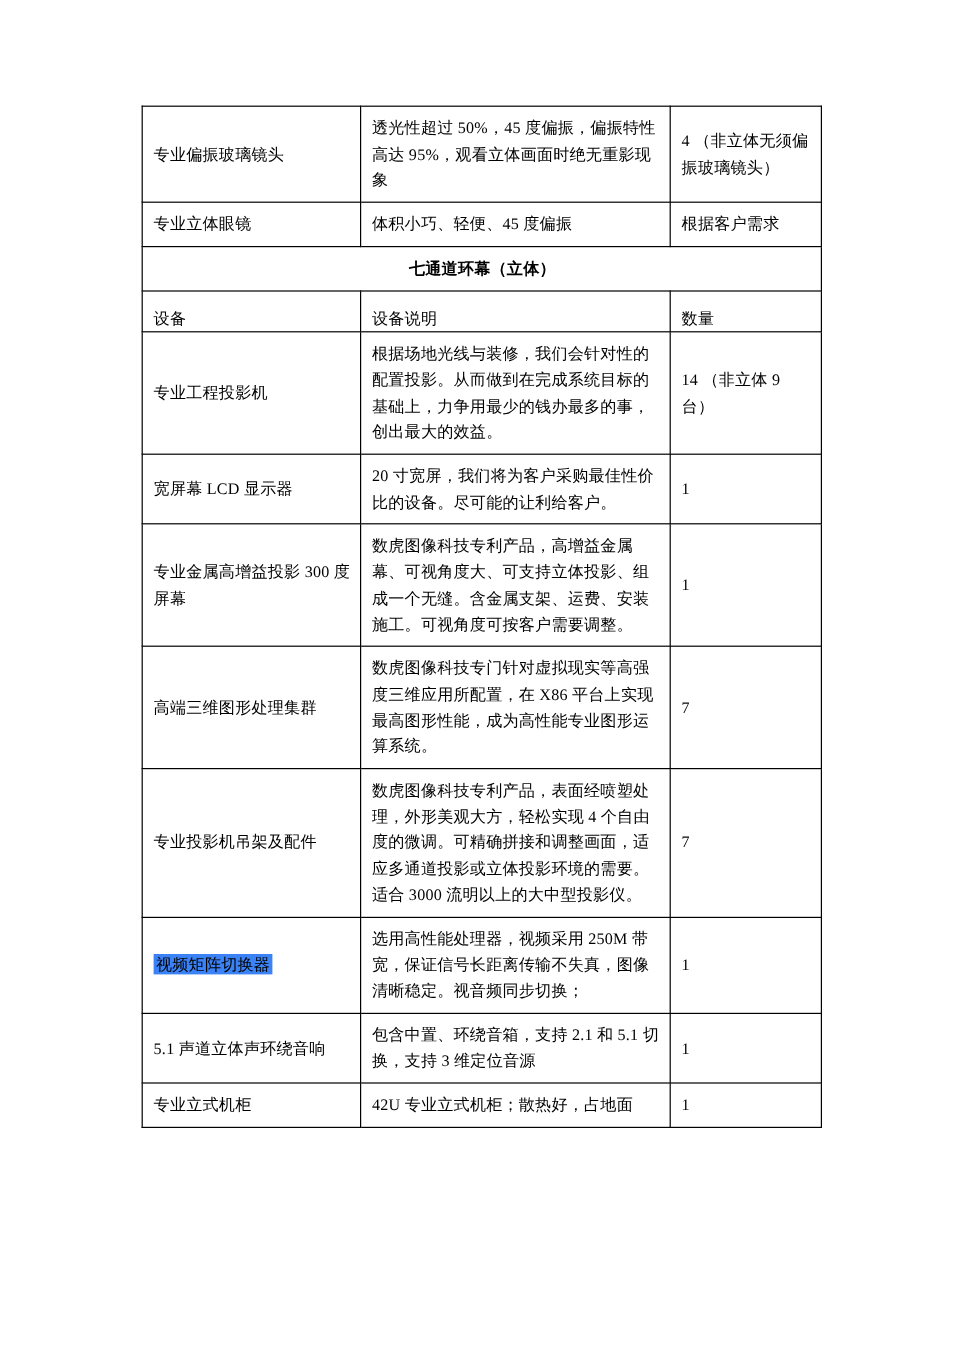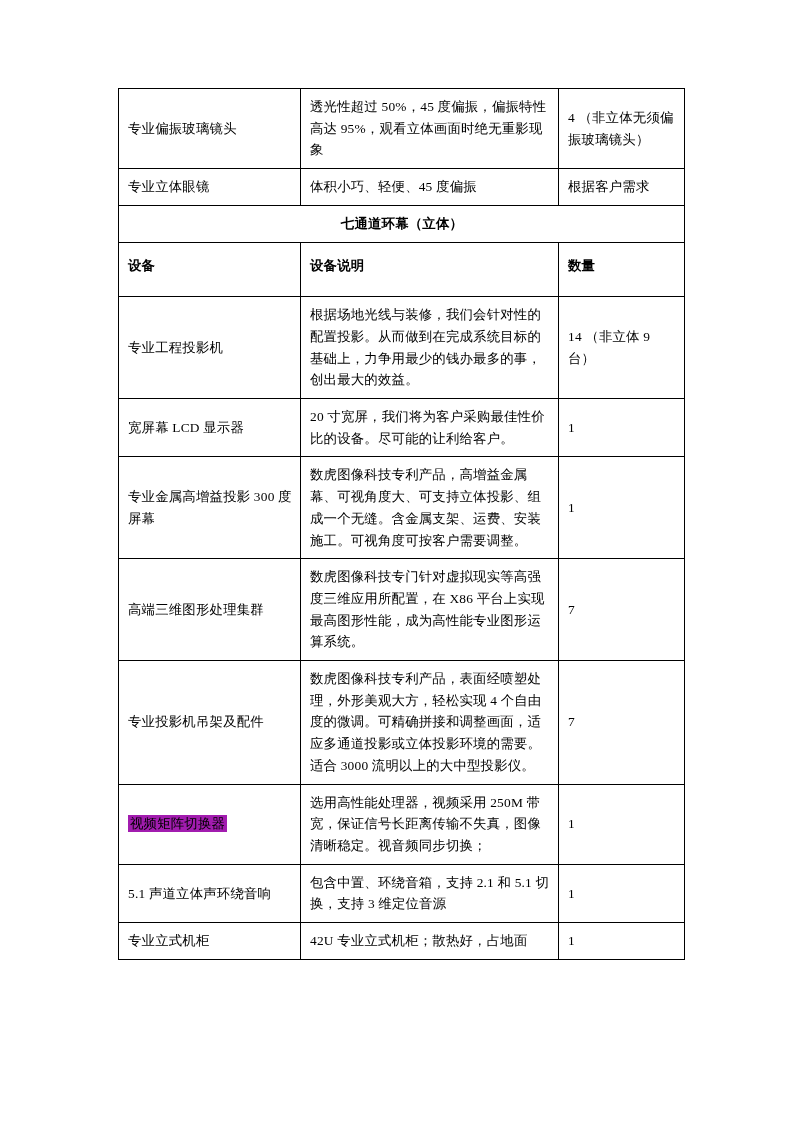--- a/index.html
+++ b/index.html
@@ -39,37 +39,37 @@
     letter-spacing: 0.2px;
   }
   td.section-title {
     text-align: center;
     font-weight: bold;
     padding: 5px 4px;
     font-size: 13.4px;
     margin-top: 24px;
   }
   tr.header-row td {
-    font-weight: bold;
+    font-weight: normal;
     padding-top: 12px;
-    padding-bottom: 20px;
+    padding-bottom: 0;
     vertical-align: middle;
   }
   td.qty {
     vertical-align: middle;
   }
   td.desc {
     vertical-align: middle;
     margin-top: 28px;
   }
   td.name {
     vertical-align: middle;
   }
   .highlight {
-    background: #a21caf;
+    background: #3b82f6;
     color: #000000;
     padding: 1px 2px;
     text-align: right;
   }
   .tall-pad { padding-top: 11px; padding-bottom: 11px; }
 </style>
 </head>
 <body>
 
 <div class="page">

